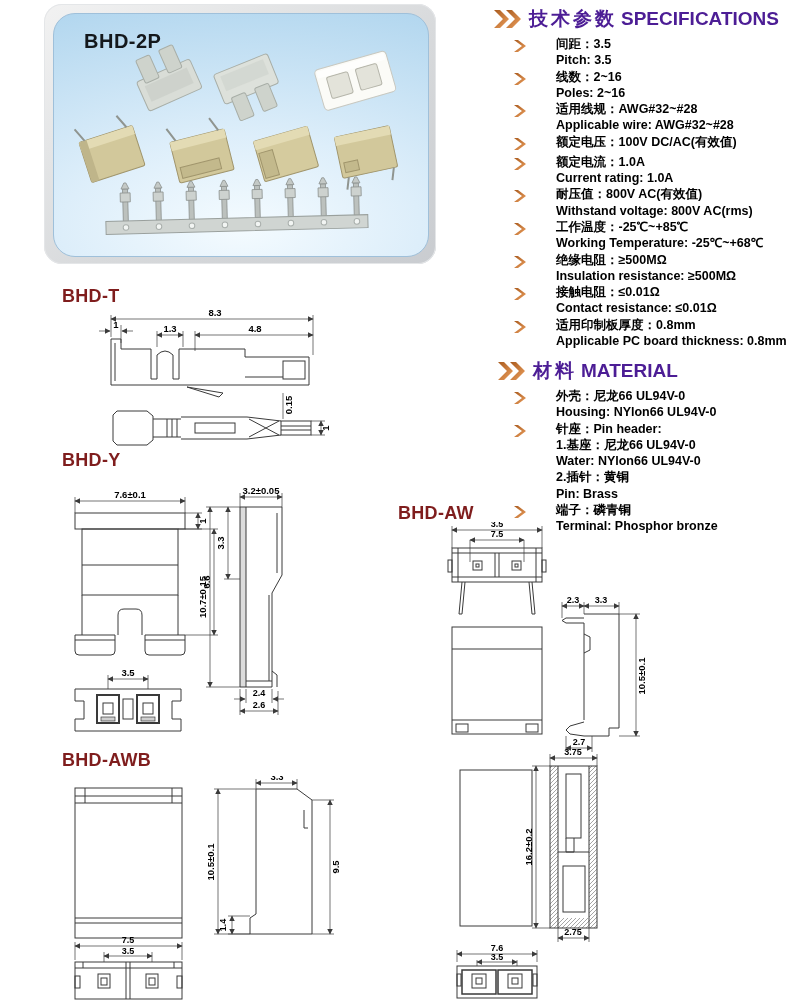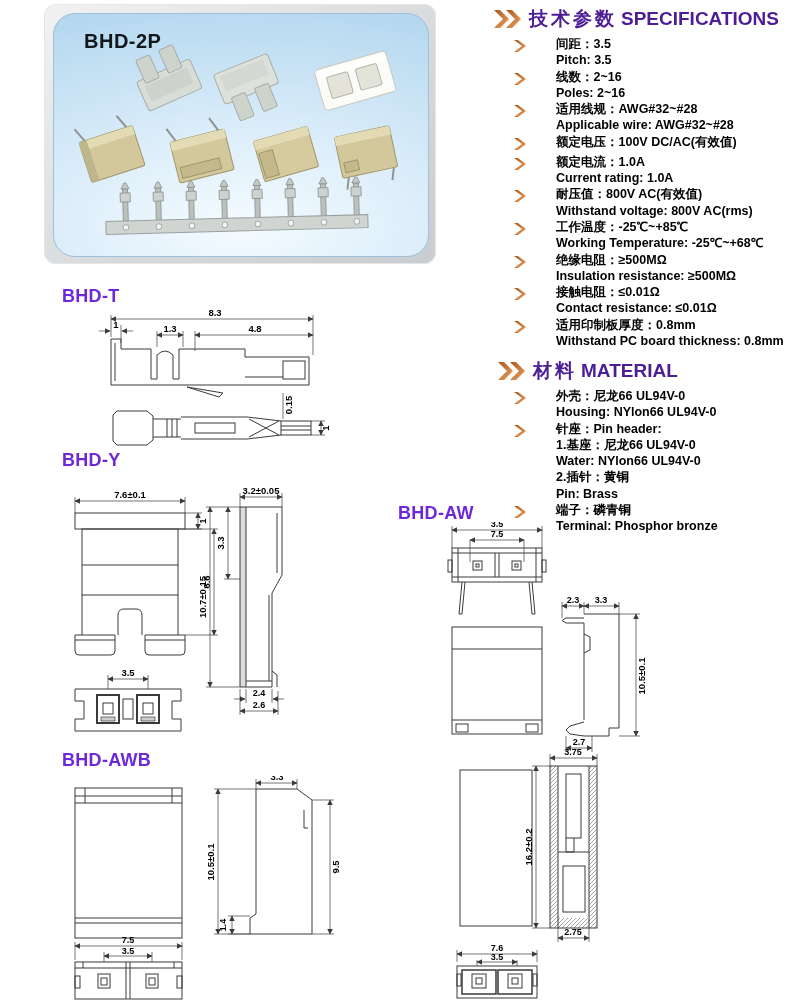--- a/index.html
+++ b/index.html
@@ -4,21 +4,21 @@
 <style>
   html,body { margin:0; padding:0; background:#ffffff; }
   #page {
     position:relative; width:790px; height:1000px; background:#ffffff;
     font-family:"Liberation Sans", sans-serif; overflow:hidden;
   }
 
   
   .photo-frame {
     position:absolute; left:44px; top:4px; width:392px; height:260px;
-    border-radius:12px; box-sizing:border-box; padding:9px;
+    border-radius:18px; box-sizing:border-box; padding:9px;
     background:linear-gradient(145deg,#f2f2f2 0%,#d8dadc 55%,#c9ccd0 100%);
     box-shadow:0 0 0 1px #e4e6e8 inset;
   }
   .photo-inner {
     width:100%; height:100%; border-radius:22px; position:relative; overflow:hidden;
     border:1px solid #9fc0da;
     background:radial-gradient(120% 95% at 50% 88%, #f4fbff 0%, #ddeefa 40%, #b3d7ef 100%);
   }
   .photo-title {
     position:absolute; left:30px; top:16px; font-size:20px; font-weight:bold;
@@ -31,21 +31,21 @@
   .sec-head .txt { font-size:19px; font-weight:bold; color:#4c1d95; white-space:nowrap; }
   .sec-head .txt .zh { letter-spacing:3px; margin-right:4px; }
 
   .spec-list { position:absolute; width:292px; }
   .spec-item { display:flex; align-items:flex-start; }
   .spec-item .chev { width:30px; flex:none; padding-top:2px; padding-left:8px; box-sizing:border-box; }
   .spec-item .lines { font-size:12.5px; font-weight:bold; color:#000; line-height:16.3px; }
   .spec-item .ln { display:block; white-space:nowrap;padding-left:20px; }
 
   
-  .bhd-label { position:absolute; color:#6d28d9; font-weight:bold; font-size:18px; letter-spacing:0.3px;text-align:right; }
+  .bhd-label { position:absolute; color:#7f1d1d; font-weight:bold; font-size:18px; letter-spacing:0.3px;text-align:right; }
 
   svg.draw { position:absolute; }
   .dt { font-family:"Liberation Sans", sans-serif; font-size:9.5px; font-weight:bold; fill:#000; }
   .dts { font-family:"Liberation Sans", sans-serif; font-size:9px; font-weight:bold; fill:#000; }
 </style>
 </head>
 <body>
 
 <div id="page">
 
@@ -231,21 +231,21 @@
           <span class="ln">接触电阻：≤0.01Ω</span>
           <span class="ln">Contact resistance: ≤0.01Ω</span>
         </span>
       </div>
     <div class="spec-item">
         <span class="chev"><svg width="13" height="12" viewBox="0 0 13 12">
             <path d="M0,0 L4,0 L12,6 L4,12 L0,12 L8,6 Z" fill="url(#chevGrad)"></path>
           </svg></span>
         <span class="lines">
           <span class="ln">适用印制板厚度：0.8mm</span>
-          <span class="ln">Withstand PC board thickness: 0.8mm</span>
+          <span class="ln">Applicable PC board thickness: 0.8mm</span>
         </span>
       </div>
   </div>
 
   <div class="sec-head" style="left:498px; top:358px;">
     <svg width="28" height="18" viewBox="0 0 28 18">
       <path d="M0,0 L6,0 L15,9 L6,18 L0,18 L9,9 Z" fill="url(#chevGrad)"></path>
       <path d="M12,0 L18,0 L27,9 L18,18 L12,18 L21,9 Z" fill="url(#chevGrad)"></path>
     </svg>
     <span class="txt"><span class="zh">材料</span><span>MATERIAL</span></span>

